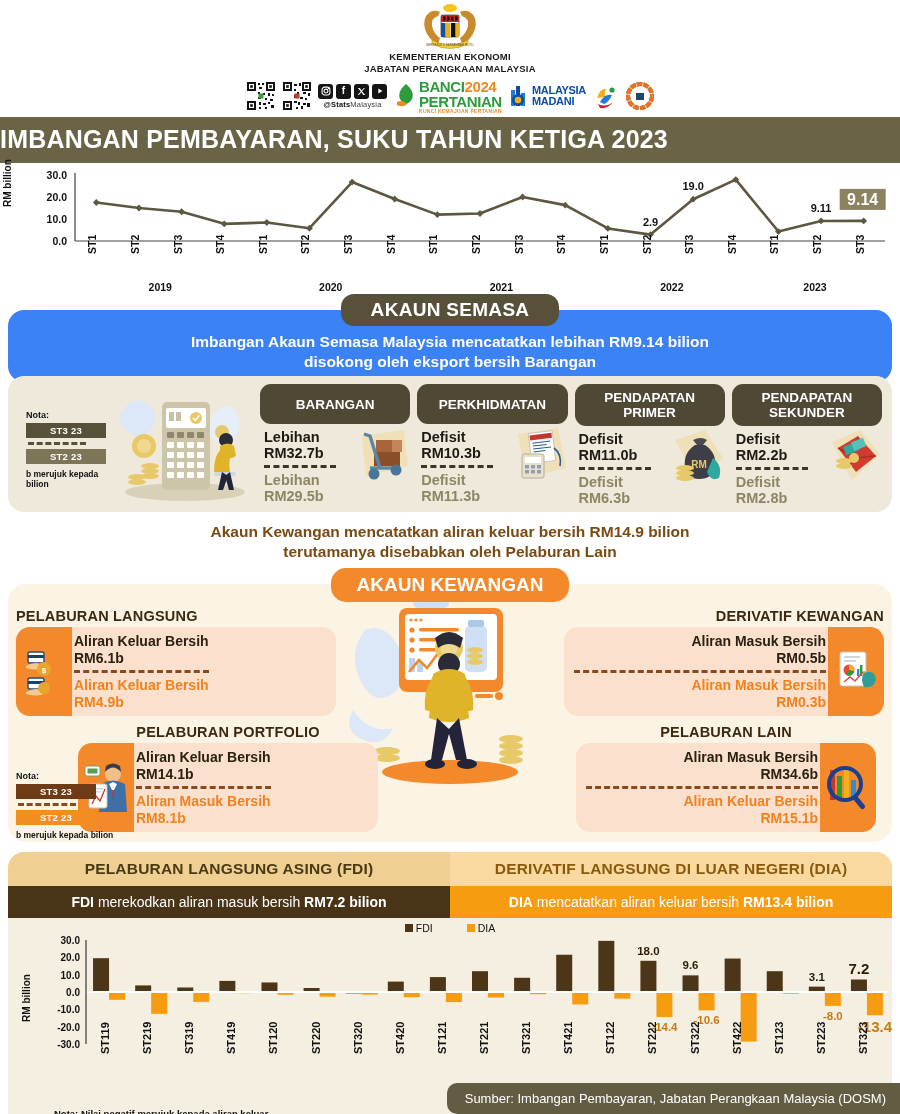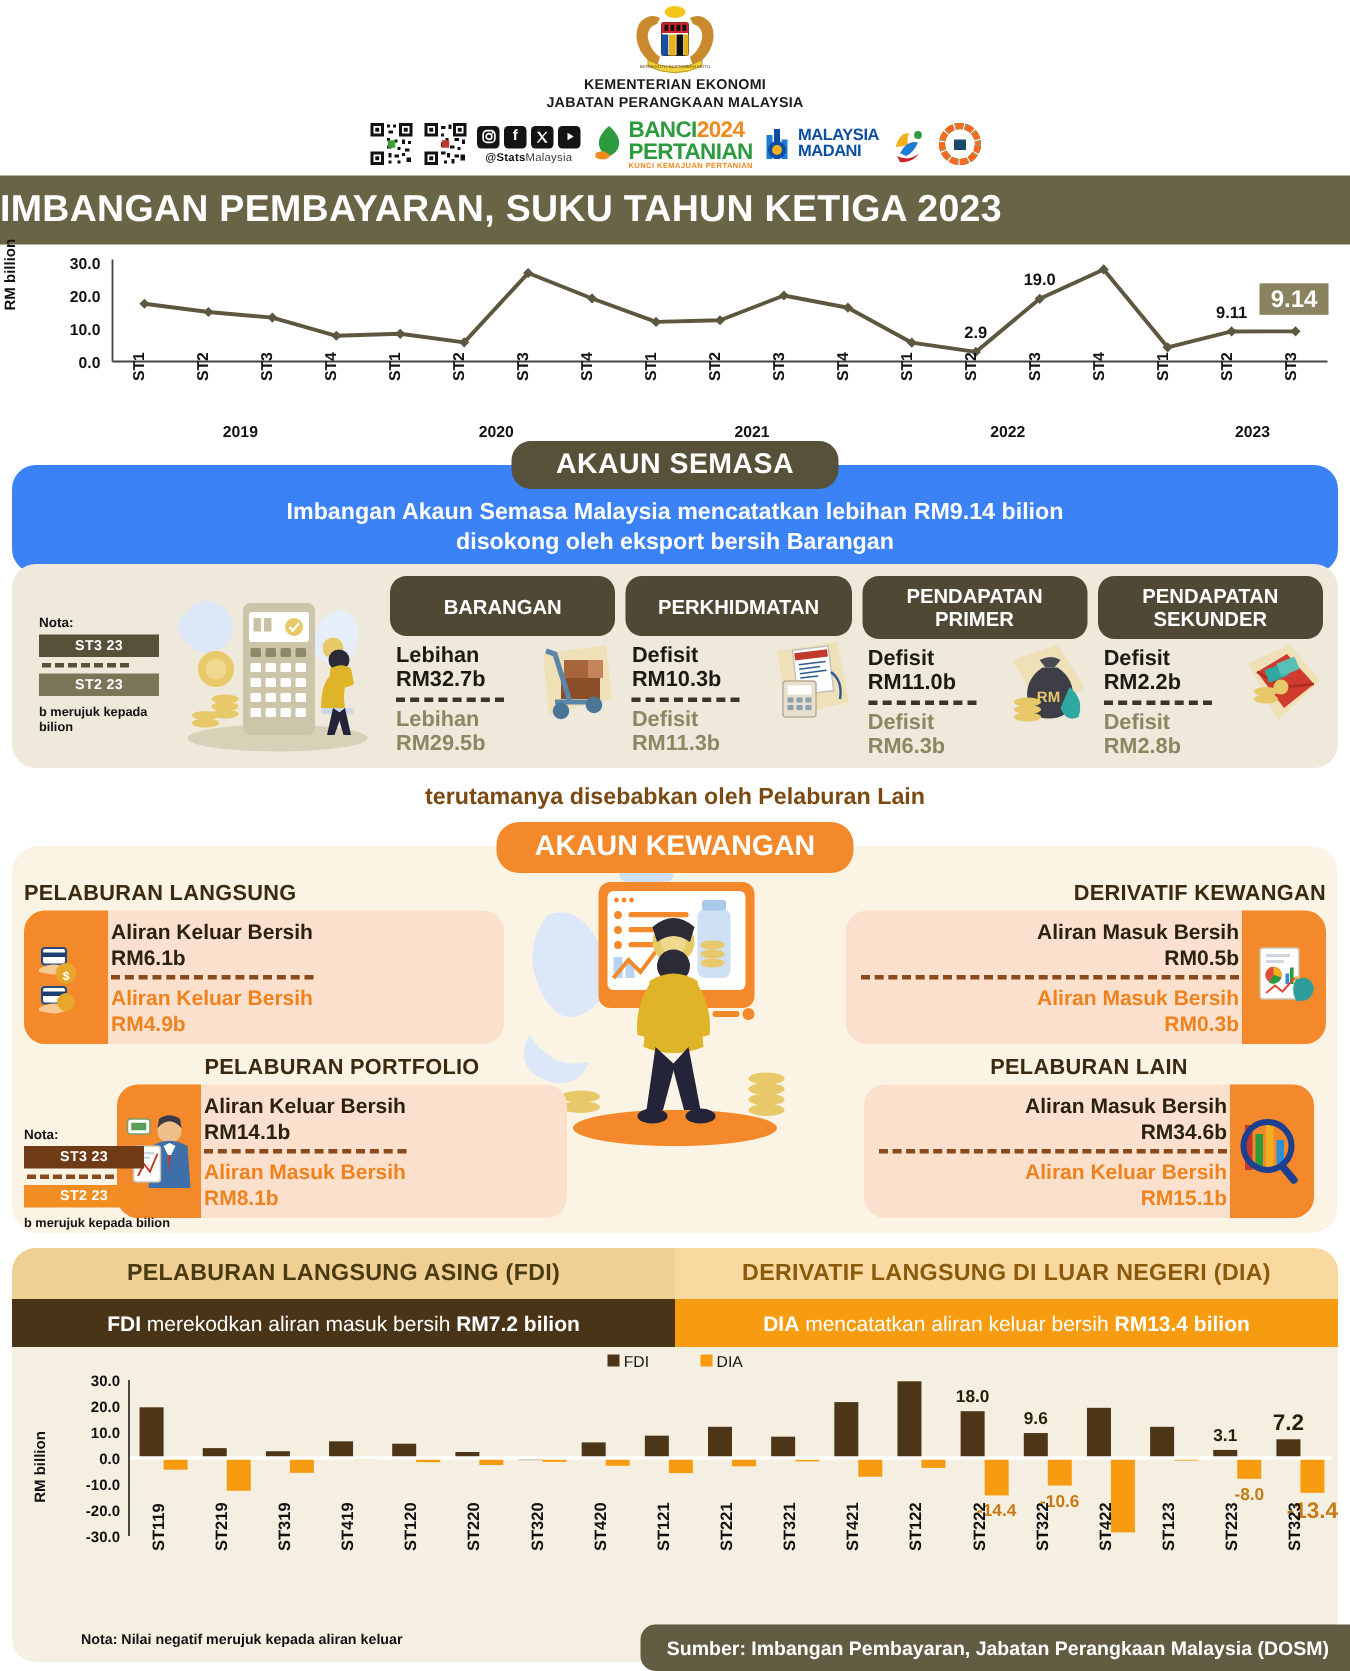--- a/index.html
+++ b/index.html
@@ -182,21 +182,21 @@
   .barchart-area { position: relative; height: 172px; padding-top: 2px; }
   .legend {
     display: flex; justify-content: center; gap: 34px;
     font-size: 10.5px; color: #111; padding: 4px 0 0;
   }
   .legend i { width: 8px; height: 8px; display: inline-block; margin-right: 3px; }
   .note-neg { font-size: 9.5px; font-weight: 700; color: #111; padding: 2px 0 9px 46px; }
 
   .source {
     position: absolute; right: 0; bottom: 0;
-    background: #625c43; color: #fff; font-size: 13px; font-weight: 700;
+    background: #625c43; color: #fff; font-size: 13px; font-weight: 400;
     padding: 8px 14px 8px 18px; border-radius: 10px 0 0 10px;
   }
   svg text { font-family: "Liberation Sans", sans-serif; }
 </style>
 </head>
 <body>
 
 <div class="header">
   <svg class="crest" width="64" height="46" viewBox="0 0 64 46">
     <ellipse cx="32" cy="4" rx="7" ry="4" fill="#f5c518"></ellipse>
@@ -414,21 +414,21 @@
       <text x="693.1578947368421" y="21.200000000000003" fill="#111" font-size="11" font-weight="bold" text-anchor="middle">19.0</text>
       <text x="821.0526315789474" y="42.958" fill="#111" font-size="11" font-weight="bold" text-anchor="middle">9.11</text>
       <rect x="839.6842105263158" y="19.891999999999996" width="46" height="21" fill="#8b8260"></rect>
       <text x="862.6842105263158" y="35.891999999999996" fill="#fff" font-size="16" font-weight="bold" text-anchor="middle">9.14</text>
     </svg>
   <div class="axis-years" id="yearAxis">
       <span style="left: 160.263px;">2019</span>
       <span style="left: 330.789px;">2020</span>
       <span style="left: 501.316px;">2021</span>
       <span style="left: 671.842px;">2022</span>
-      <span style="left: 835px;">2023</span>
+      <span style="left: 815px;">2023</span>
     </div>
 </div>
 
 <div class="pill-wrap"><span class="pill">AKAUN SEMASA</span></div>
 <div class="as-head">
   <div>Imbangan Akaun Semasa Malaysia mencatatkan lebihan RM9.14 bilion</div>
   <div>disokong oleh eksport bersih Barangan</div>
 </div>
 <div class="as-body">
   <div class="nota">
@@ -582,20 +582,21 @@
                 <ellipse cx="16" cy="33" rx="8" ry="3"></ellipse>
               </g>
               <circle cx="26" cy="30" r="5" fill="#e8c969"></circle>
             </svg></span>
         </div>
       </div>
     </div>
 </div>
 
 <div class="ak-lead">
+  <div>Akaun Kewangan mencatatkan aliran keluar bersih RM14.9 bilion</div>
   <div>terutamanya disebabkan oleh Pelaburan Lain</div>
 </div>
 <div class="pill-wrap"><span class="ak-pill">AKAUN KEWANGAN</span></div>
 
 <div class="ak-body">
   <svg class="ak-mid" viewBox="0 0 230 212">
     <path d="M30 40 q-18 24 -4 52 q14 26 34 10 q18-16 4-44 q-14-26 -34-18 z" fill="#dce8f7"></path>
     <path d="M18 120 q16 24 40 18 q-10 22 -34 10 q-16-10 -6-28 z" fill="#dce8f7"></path>
     <rect x="78" y="8" width="36" height="10" rx="5" fill="#cfe0f5"></rect>
     <rect x="64" y="18" width="104" height="84" rx="8" fill="#f3892a"></rect>

